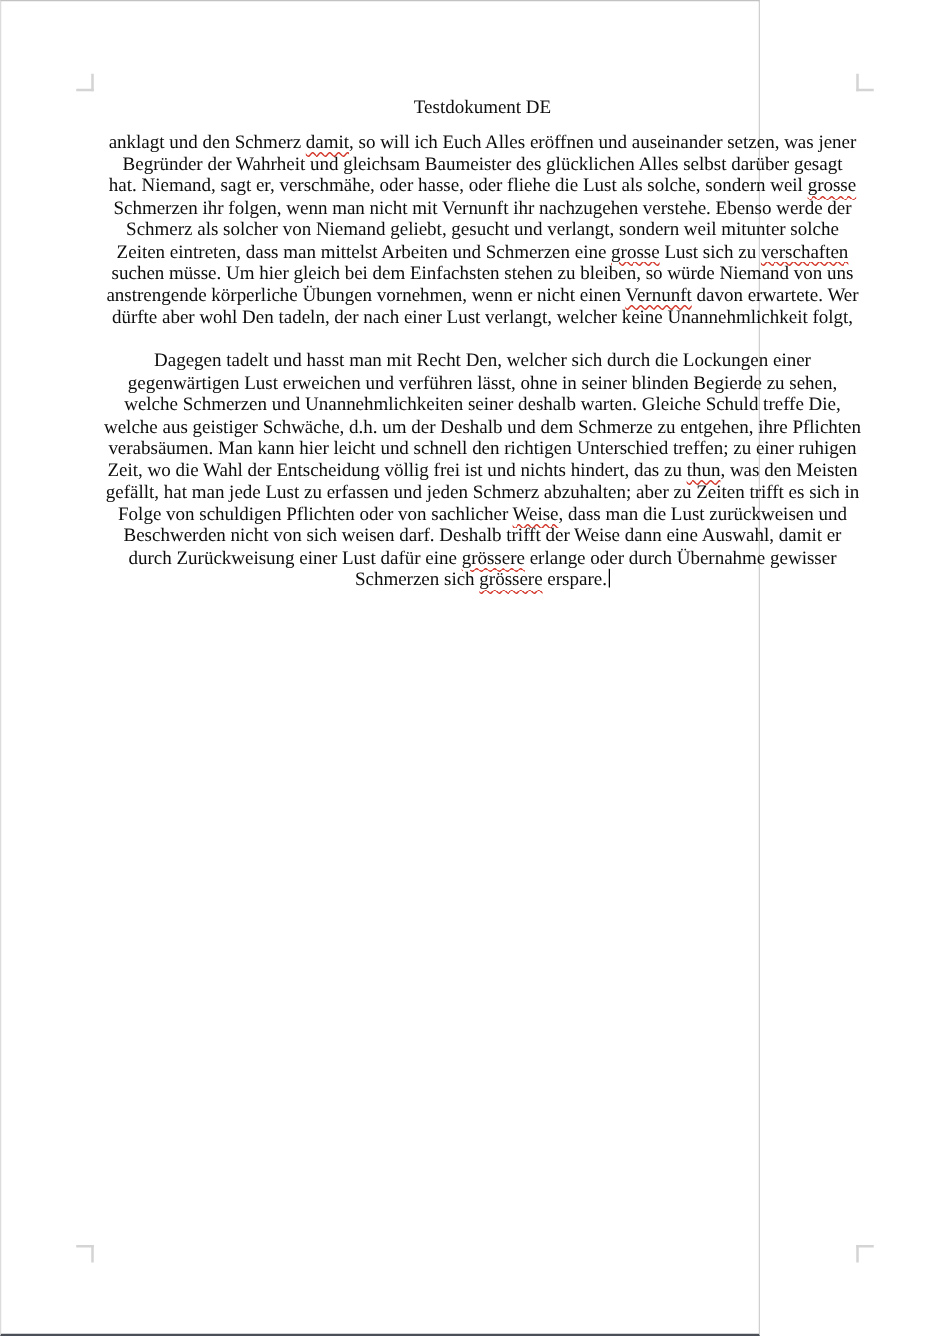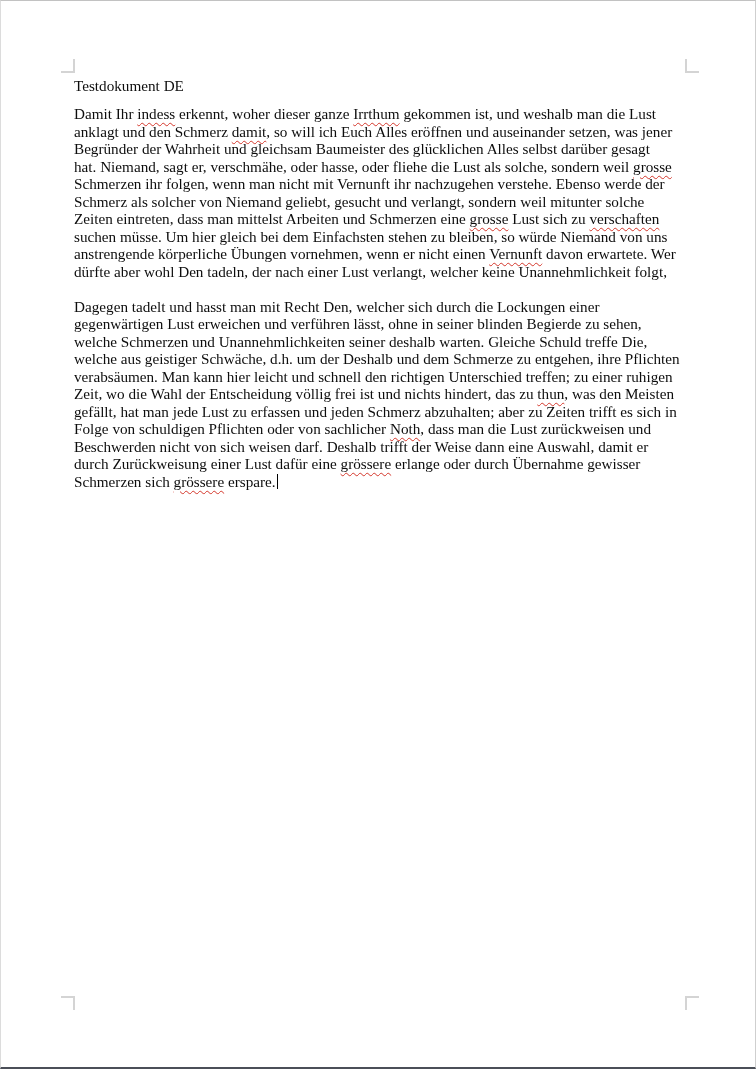--- a/index.html
+++ b/index.html
@@ -8,27 +8,28 @@
     --ink:#0d0d0d;
   }
   html,body{margin:0;padding:0;}
   body{
     width:756px;height:1069px;
     background:#ffffff;
     font-family:"Liberation Serif","DejaVu Serif",serif;
     overflow:hidden;
   }
   .page{
-    position:absolute;left:0;top:0;width:756px;height:1069px;
+    position:absolute;left:0;top:0;width:608px;height:1069px;
     background:#ffffff;
     box-sizing:border-box;
     border-top:1px solid #c2c2c2;
     border-left:1px solid #dcdcdc;
     border-right:1px solid #cfcfcf;
     border-bottom:2px solid #4b4f58;
+    text-align:center;
   }
   .corner{
     position:absolute;width:14px;height:14px;
     box-sizing:border-box;
     border:0 solid var(--mark);
   }
   .corner.tl{left:60px;top:58px;border-right-width:2px;border-bottom-width:2px;}
   .corner.tr{left:684px;top:58px;border-left-width:2px;border-bottom-width:2px;}
   .corner.bl{left:60px;top:995px;border-right-width:2px;border-top-width:2px;}
   .corner.br{left:684px;top:995px;border-left-width:2px;border-top-width:2px;}
@@ -60,38 +61,37 @@
 
   <div class="corner tl"></div>
   <div class="corner tr"></div>
   <div class="corner bl"></div>
   <div class="corner br"></div>
 
   <div class="text-area">
     <div class="line">Testdokument DE</div>
     <div class="title-spacer"></div>
     <div id="paragraphs">
-        <div class="line">Damit Ihr <span class="misspell">indess</span> erkennt, woher dieser ganze <span class="misspell">Irrthum</span> gekommen ist, und weshalb man die Lust</div>
         <div class="line">anklagt und den Schmerz <span class="misspell">damit</span>, so will ich Euch Alles eröffnen und auseinander setzen, was jener</div>
         <div class="line">Begründer der Wahrheit und gleichsam Baumeister des glücklichen Alles selbst darüber gesagt</div>
         <div class="line">hat. Niemand, sagt er, verschmähe, oder hasse, oder fliehe die Lust als solche, sondern weil <span class="misspell">grosse</span></div>
         <div class="line">Schmerzen ihr folgen, wenn man nicht mit Vernunft ihr nachzugehen verstehe. Ebenso werde der</div>
         <div class="line">Schmerz als solcher von Niemand geliebt, gesucht und verlangt, sondern weil mitunter solche</div>
         <div class="line">Zeiten eintreten, dass man mittelst Arbeiten und Schmerzen eine <span class="misspell">grosse</span> Lust sich zu <span class="misspell">verschaften</span></div>
         <div class="line">suchen müsse. Um hier gleich bei dem Einfachsten stehen zu bleiben, so würde Niemand von uns</div>
         <div class="line">anstrengende körperliche Übungen vornehmen, wenn er nicht einen <span class="misspell">Vernunft</span> davon erwartete. Wer</div>
         <div class="line">dürfte aber wohl Den tadeln, der nach einer Lust verlangt, welcher keine Unannehmlichkeit folgt,</div>
         <div class="para-gap"></div>
         <div class="line">Dagegen tadelt und hasst man mit Recht Den, welcher sich durch die Lockungen einer</div>
         <div class="line">gegenwärtigen Lust erweichen und verführen lässt, ohne in seiner blinden Begierde zu sehen,</div>
         <div class="line">welche Schmerzen und Unannehmlichkeiten seiner deshalb warten. Gleiche Schuld treffe Die,</div>
         <div class="line">welche aus geistiger Schwäche, d.h. um der Deshalb und dem Schmerze zu entgehen, ihre Pflichten</div>
         <div class="line">verabsäumen. Man kann hier leicht und schnell den richtigen Unterschied treffen; zu einer ruhigen</div>
         <div class="line">Zeit, wo die Wahl der Entscheidung völlig frei ist und nichts hindert, das zu <span class="misspell">thun</span>, was den Meisten</div>
         <div class="line">gefällt, hat man jede Lust zu erfassen und jeden Schmerz abzuhalten; aber zu Zeiten trifft es sich in</div>
-        <div class="line">Folge von schuldigen Pflichten oder von sachlicher <span class="misspell">Noth</span>, dass man die Lust zurückweisen und</div>
+        <div class="line">Folge von schuldigen Pflichten oder von sachlicher <span class="misspell">Weise</span>, dass man die Lust zurückweisen und</div>
         <div class="line">Beschwerden nicht von sich weisen darf. Deshalb trifft der Weise dann eine Auswahl, damit er</div>
         <div class="line">durch Zurückweisung einer Lust dafür eine <span class="misspell">grössere</span> erlange oder durch Übernahme gewisser</div>
         <div class="line">Schmerzen sich <span class="misspell">grössere</span> erspare.<span class="caret"></span></div>
       </div>
   </div>
 
 </div>
 
 </body></html>

